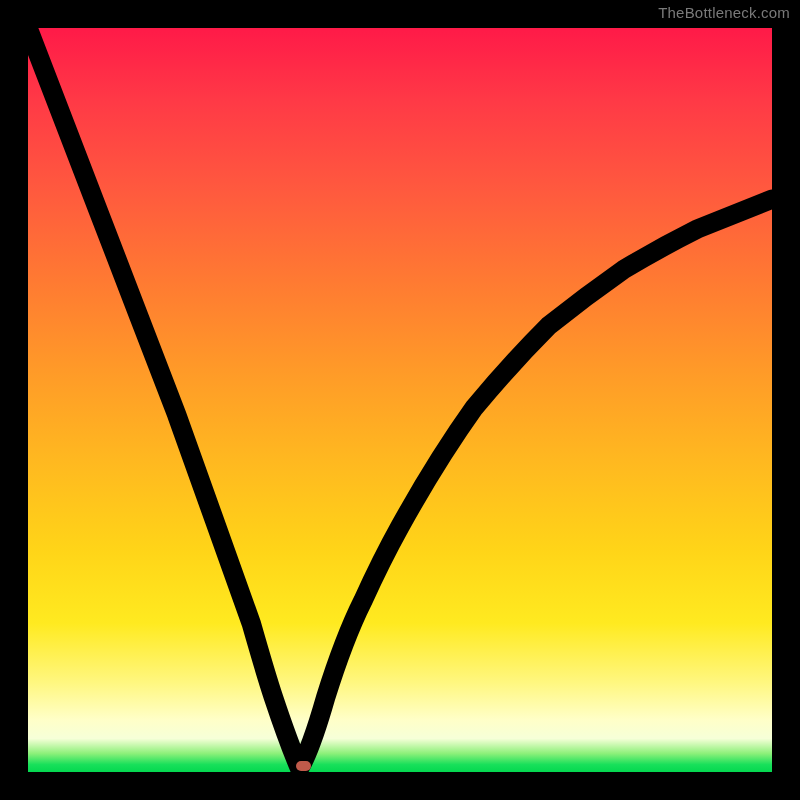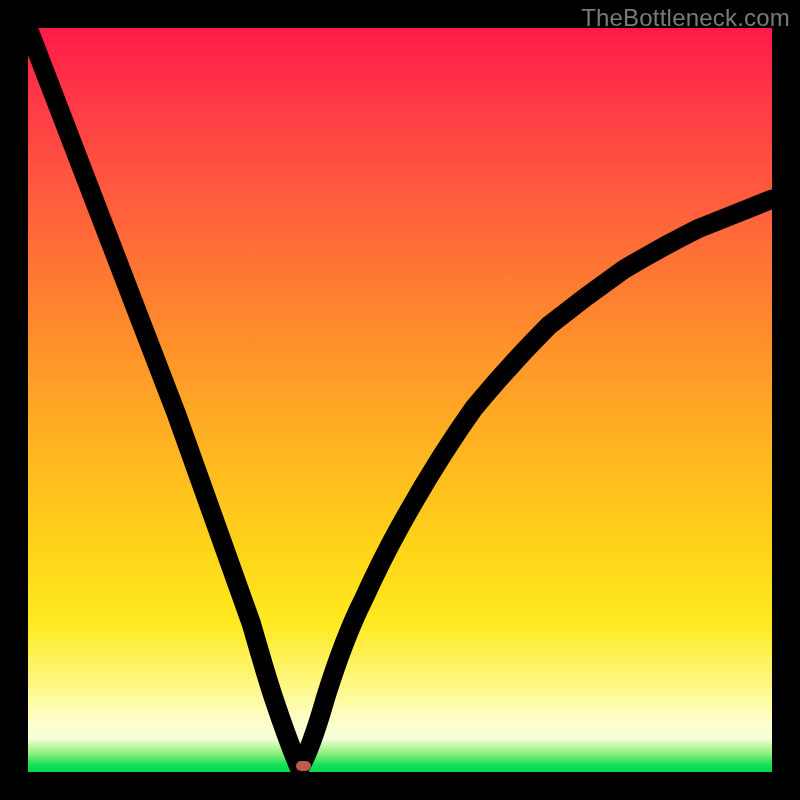--- a/index.html
+++ b/index.html
@@ -65,21 +65,21 @@
     width: 15px;
     height: 10px;
     border-radius: 5px / 5px;
     background: #c05a4a;
   }
   .attribution {
     position: absolute;
     top: 4px;
     right: 10px;
     color: #7a7a7a;
-    font-size: 24px;
+    font-size: 15px;
     letter-spacing: 0.2px;
     user-select: none;
   }
 </style>
 </head>
 <body>
 
 <div class="frame">
 
   <div class="plot-area">

